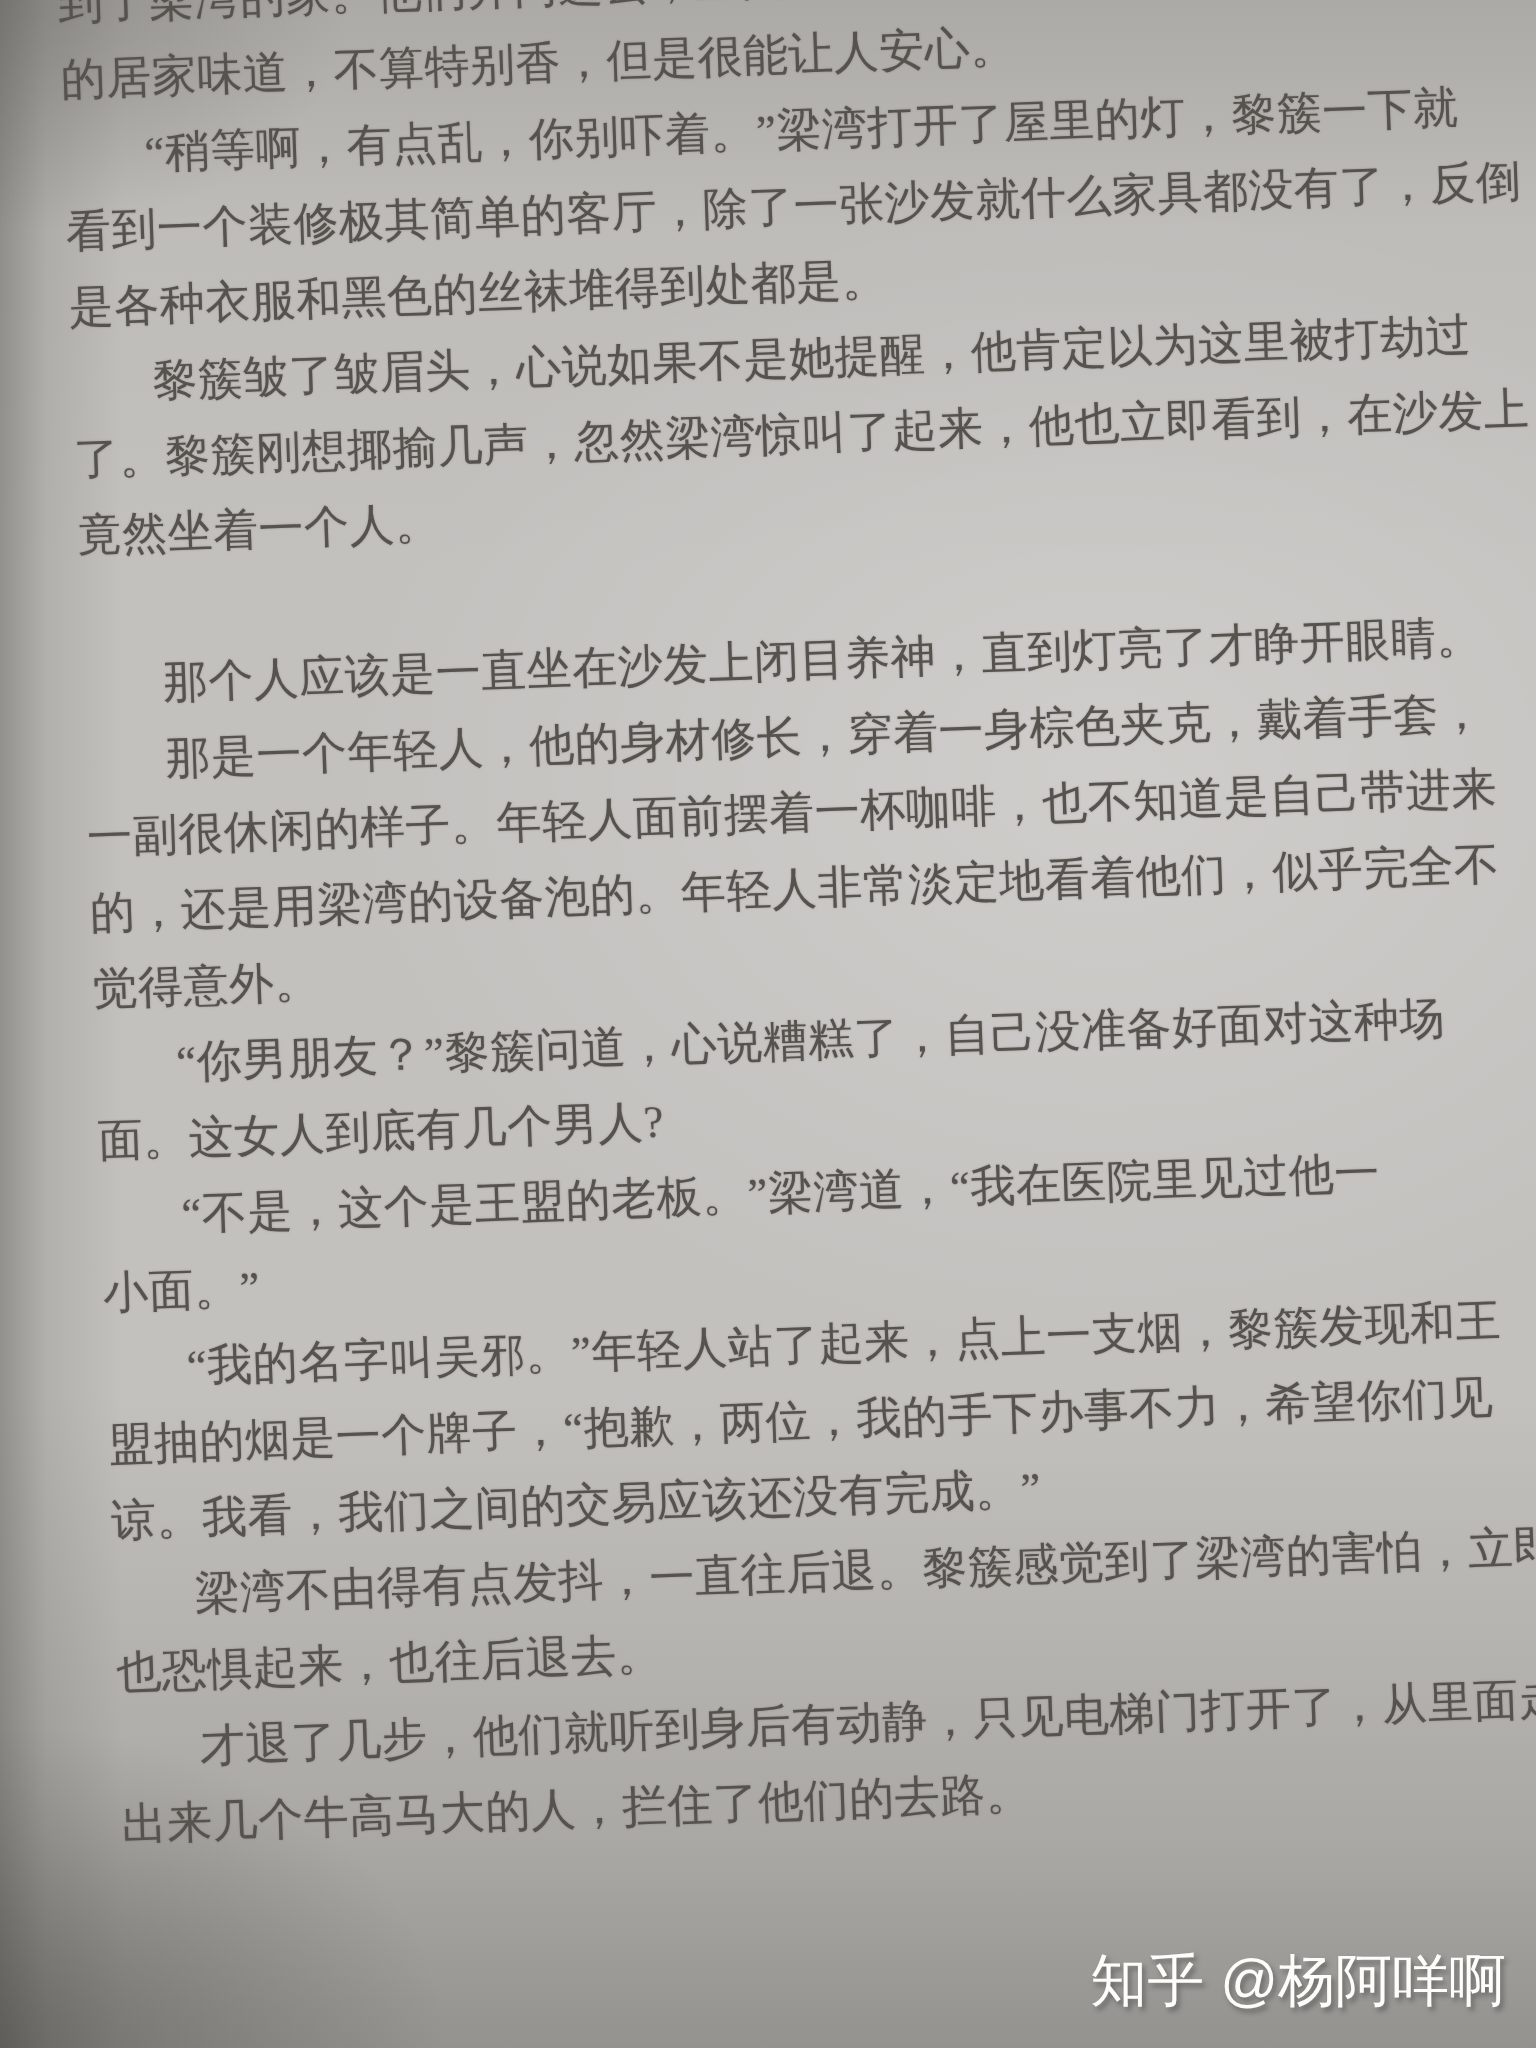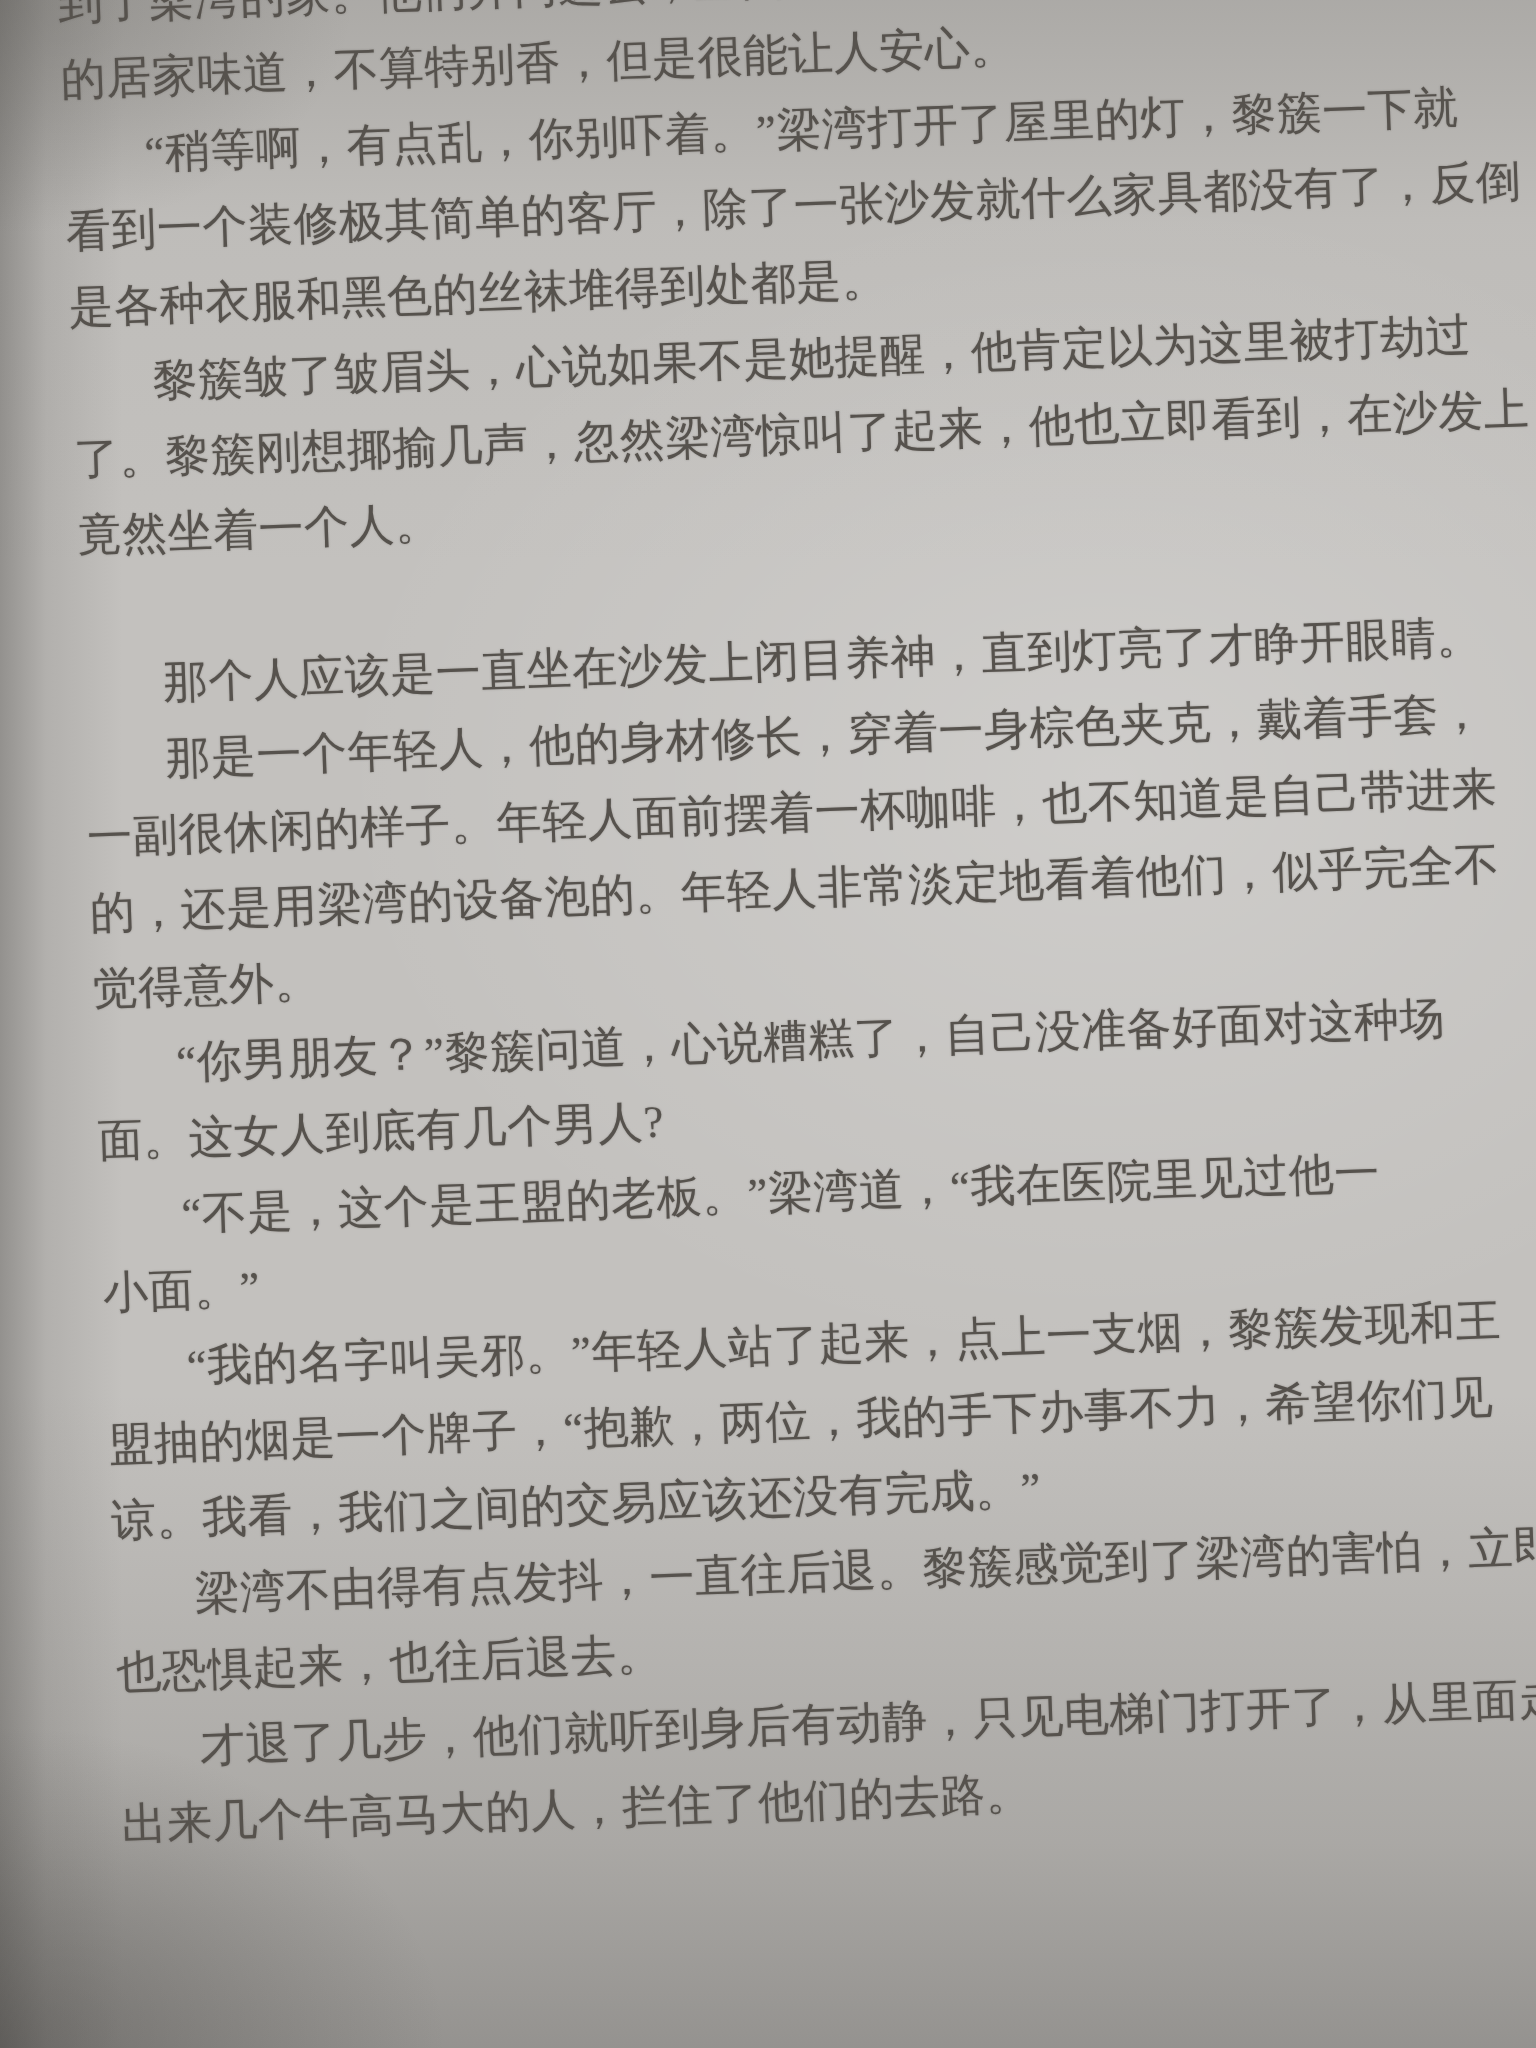--- a/index.html
+++ b/index.html
@@ -86,13 +86,14 @@
         <div class="line">盟抽的烟是一个牌子，“抱歉，两位，我的手下办事不力，希望你们见</div>
         <div class="line">谅。我看，我们之间的交易应该还没有完成。”</div>
         <div class="line indent">梁湾不由得有点发抖，一直往后退。黎簇感觉到了梁湾的害怕，立即</div>
         <div class="line">也恐惧起来，也往后退去。</div>
         <div class="line indent">才退了几步，他们就听到身后有动静，只见电梯门打开了，从里面走</div>
         <div class="line">出来几个牛高马大的人，拦住了他们的去路。</div>
       </div>
 
   </div>
 
+  <div id="watermark">知乎 @杨阿咩啊</div>
 </div>
 
 </body></html>

